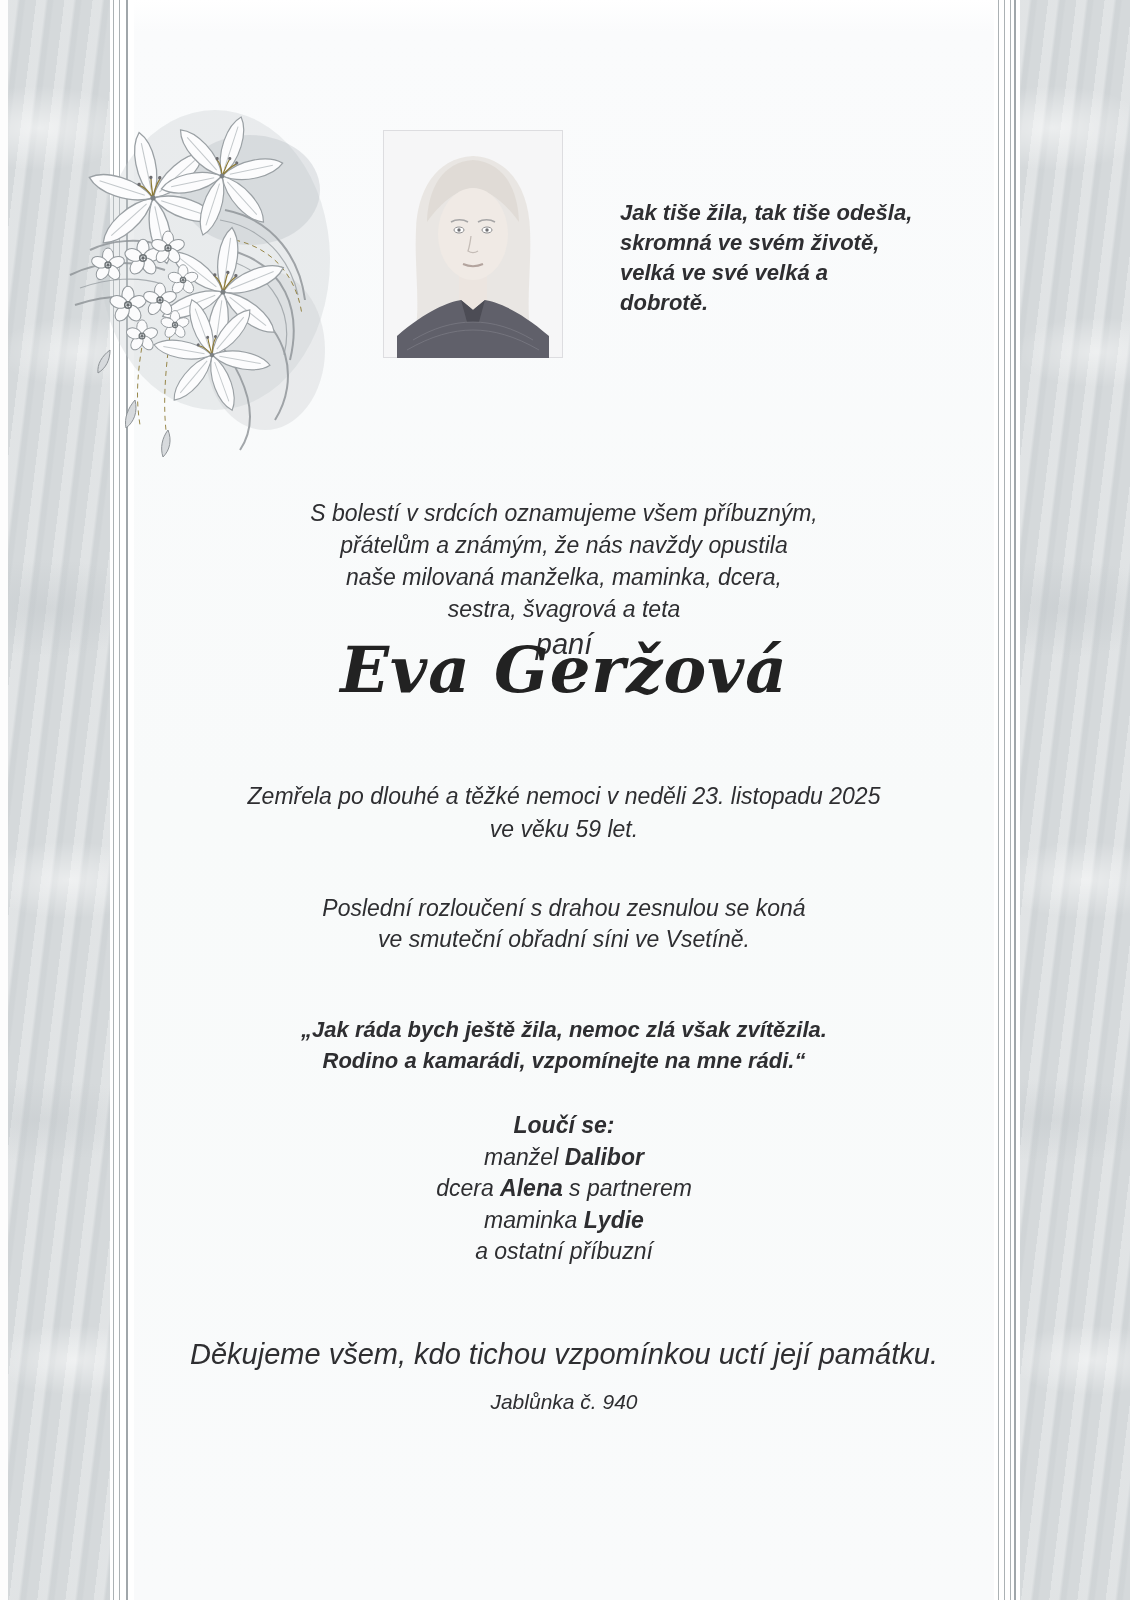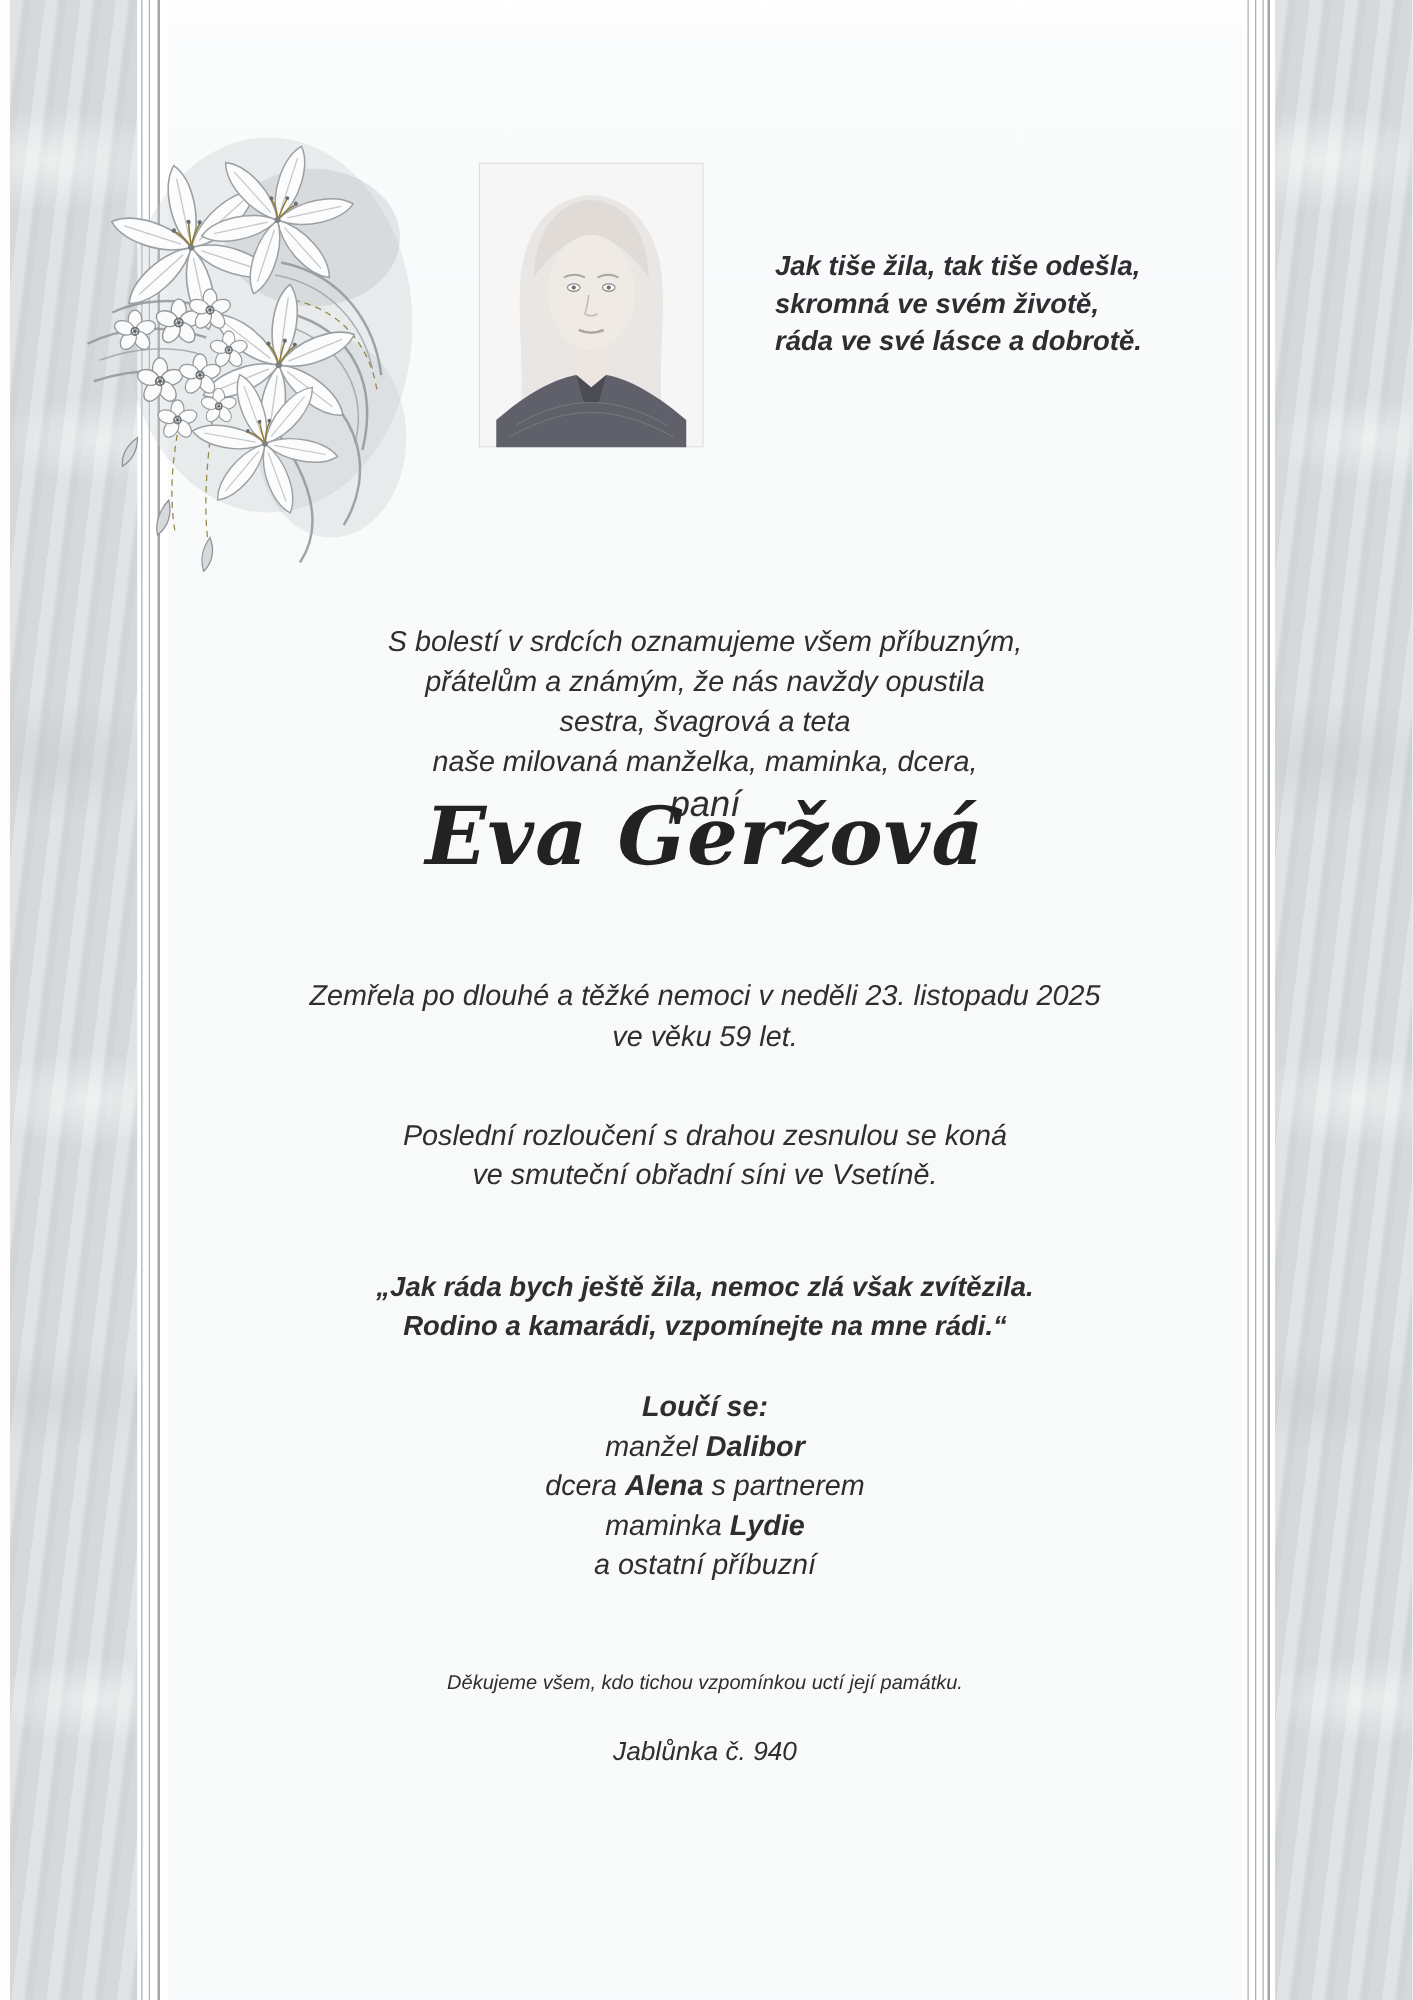--- a/index.html
+++ b/index.html
@@ -43,21 +43,21 @@
   .honorific{top:628px;font-size:29px;}
   .deceased-name{
     top:628px;font-size:64px;line-height:84px;
     font-family:"DejaVu Serif", serif;font-weight:bold;letter-spacing:1px;color:#222;text-align:center;
   }
   .death-info{top:780px;font-size:23px;line-height:33px;}
   .funeral-info{top:893px;font-size:23px;line-height:31px;}
   .bold{font-weight:bold;}
   .quote{top:1014px;font-size:22px;line-height:31px;font-weight:bold;}
   .farewell{top:1110px;font-size:23px;line-height:31.5px;}
-  .thanks{top:1338px;font-size:16px;}
+  .thanks{top:1338px;font-size:29px;}
   .address{top:1390px;font-size:21px;}
   .seg{font-style:italic;}
 </style>
 </head>
 <body>
 
 <div class="page">
 
   <div class="edge-white-left"></div>
   <div class="marble marble-left"></div>
@@ -179,28 +179,28 @@
     <path d="M78 170 L 90 180 L 102 170 L 96 192 L 84 192 Z" fill="#4c4c55"></path>
     <g stroke="#8a8a93" stroke-width="0.8" opacity="0.6" fill="none">
       <path d="M30 210 C 50 198, 70 192, 90 192 C 110 192, 130 198, 150 210"></path>
       <path d="M24 220 C 48 206, 70 200, 90 200 C 110 200, 132 206, 156 220"></path>
     </g>
   </svg>
 
   <div class="txt epitaph">
     <div>Jak tiše žila, tak tiše odešla,</div>
     <div>skromná ve svém životě,</div>
-    <div>ráda ve své lásce a dobrotě.</div>
+    <div>velká ve své velká a dobrotě.</div>
   </div>
 
   <div class="txt centered announcement">
     <div>S bolestí v srdcích oznamujeme všem příbuzným,</div>
     <div>přátelům a známým, že nás navždy opustila</div>
+    <div>naše milovaná manželka, maminka, dcera,</div>
     <div>sestra, švagrová a teta</div>
-    <div>naše milovaná manželka, maminka, dcera,</div>
   </div>
 
   <div class="txt centered honorific">paní</div>
 
   <div class="txt centered deceased-name">Eva Geržová</div>
 
   <div class="txt centered death-info">
     <div>Zemřela po dlouhé a těžké nemoci v neděli 23. listopadu 2025</div>
     <div>ve věku 59 let.</div>
   </div>

